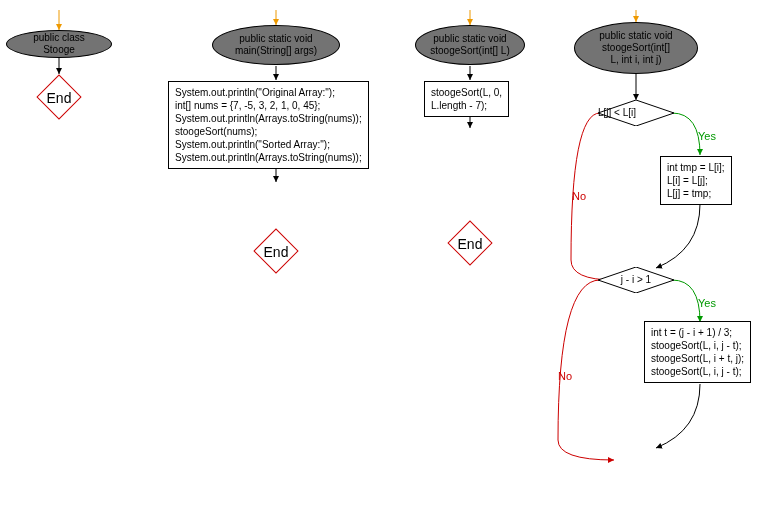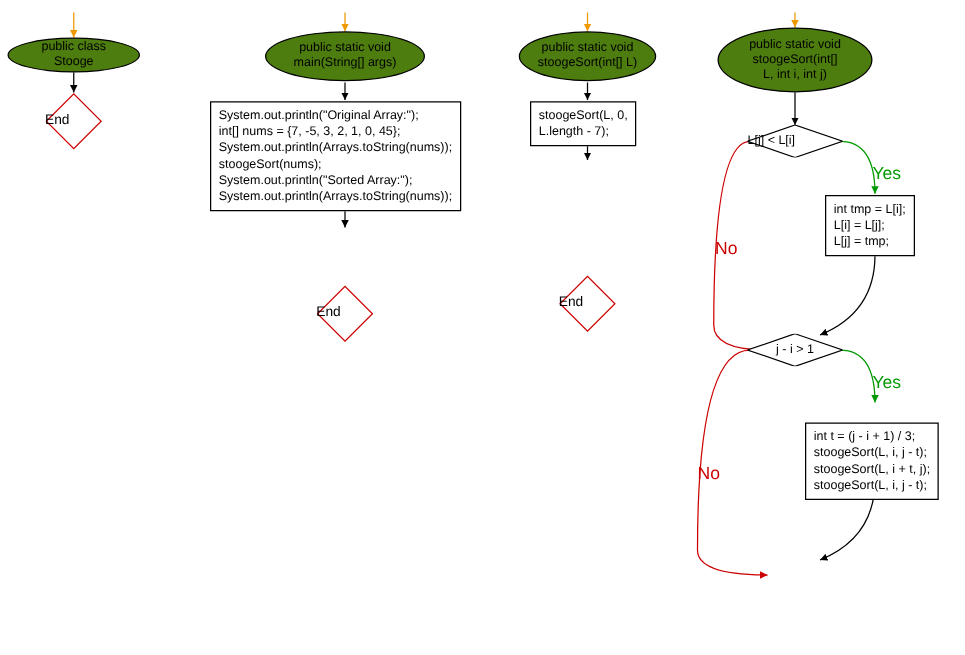--- a/index.html
+++ b/index.html
@@ -1,25 +1,25 @@
 <!DOCTYPE html>
 <html><head>
 <meta charset="utf-8">
 <style>
 *{box-sizing:border-box;margin:0;padding:0}
 body{width:772px;height:524px;background:#fff;font-family:Arial,sans-serif;font-size:10px;position:relative;color:#000}
 .node{position:absolute}
-.ellipse{border:1px solid #000;border-radius:50%;background:#4d7c0f;display:flex;align-items:center;justify-content:center;text-align:center;padding:4px 10px;line-height:1.2}
+.ellipse{border:1px solid #000;border-radius:50%;background:#737373;display:flex;align-items:center;justify-content:center;text-align:center;padding:4px 10px;line-height:1.2}
 .box{border:1px solid #000;background:#fff;padding:4px 6px;line-height:1.3;white-space:nowrap}
 .diamond{width:46px;height:46px;position:relative}
 .diamond .shape{width:32px;height:32px;border:1px solid #000;background:#fff;transform:rotate(45deg);position:absolute;top:7px;left:7px}
-.diamond .lbl{position:absolute;width:100%;top:16px;font-size:11px}
+.diamond .lbl{position:absolute;width:100%;text-align:center;top:16px;font-size:14px}
 .end-dia .shape{border-color:#c00}
 .end-dia .lbl{color:#000}
-.arrow{position:absolute;font-size:14px}
+.arrow{position:absolute;font-size:11px}
 .yes{color:#090}
 .no{color:#c00}
 svg{position:absolute;top:0;left:0;pointer-events:none}
 </style>
 </head>
 <body>
 
 <svg width="772" height="524">
   <defs>
     <marker id="ah" markerWidth="8" markerHeight="8" refX="6" refY="3" orient="auto">
@@ -118,16 +118,16 @@
 
 <div class="node" style="left:598px;top:267px;width:76px;height:26px">
   <svg width="76" height="26" style="position:absolute">
       <polygon points="38,0 76,13 38,26 0,13" fill="#fff" stroke="#000"></polygon>
     </svg>
   <div style="position:absolute;width:76px;text-align:center;top:7px">j - i &gt; 1</div>
 </div>
 <span class="arrow yes" style="left:698px;top:297px">Yes</span>
 <span class="arrow no" style="left:558px;top:370px">No</span>
 
-<div class="node box" style="left:644px;top:338px"><span style="white-space:pre">int t = (j - i + 1) / 3;
+<div class="node box" style="left:644px;top:321px"><span style="white-space:pre">int t = (j - i + 1) / 3;
 stoogeSort(L, i, j - t);
 stoogeSort(L, i + t, j);
 stoogeSort(L, i, j - t);</span></div>
 
 </body></html>

